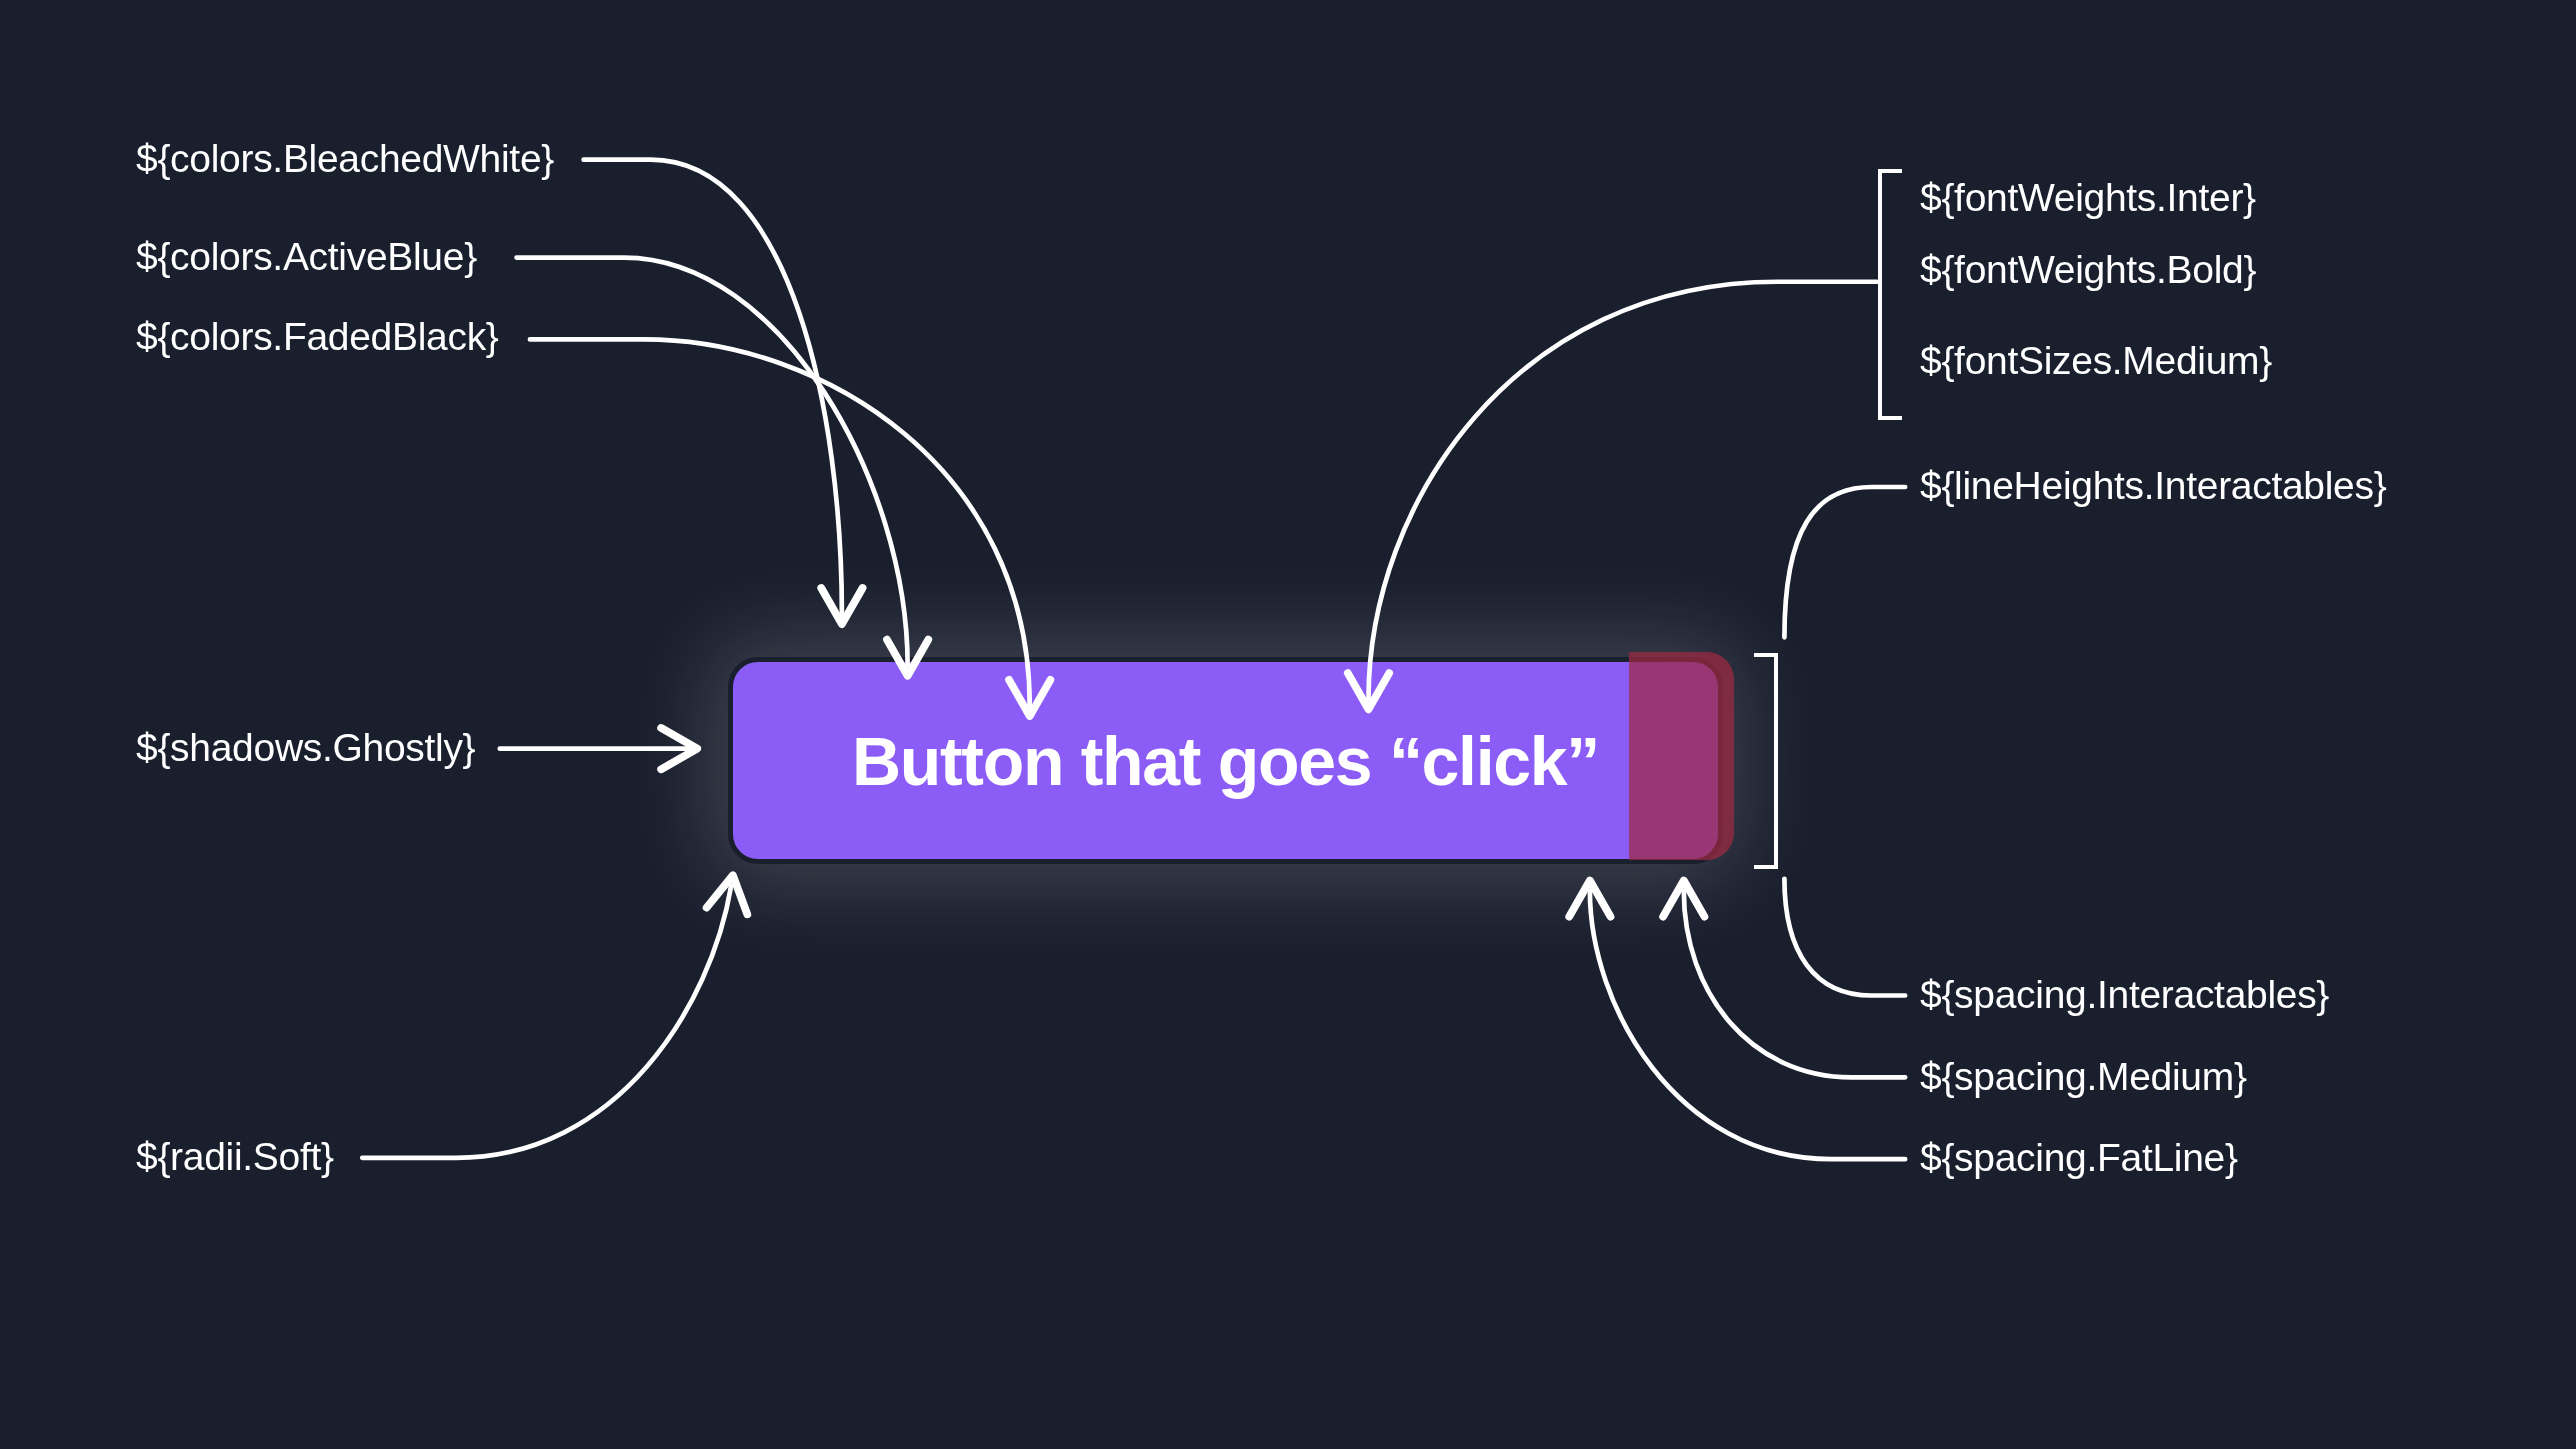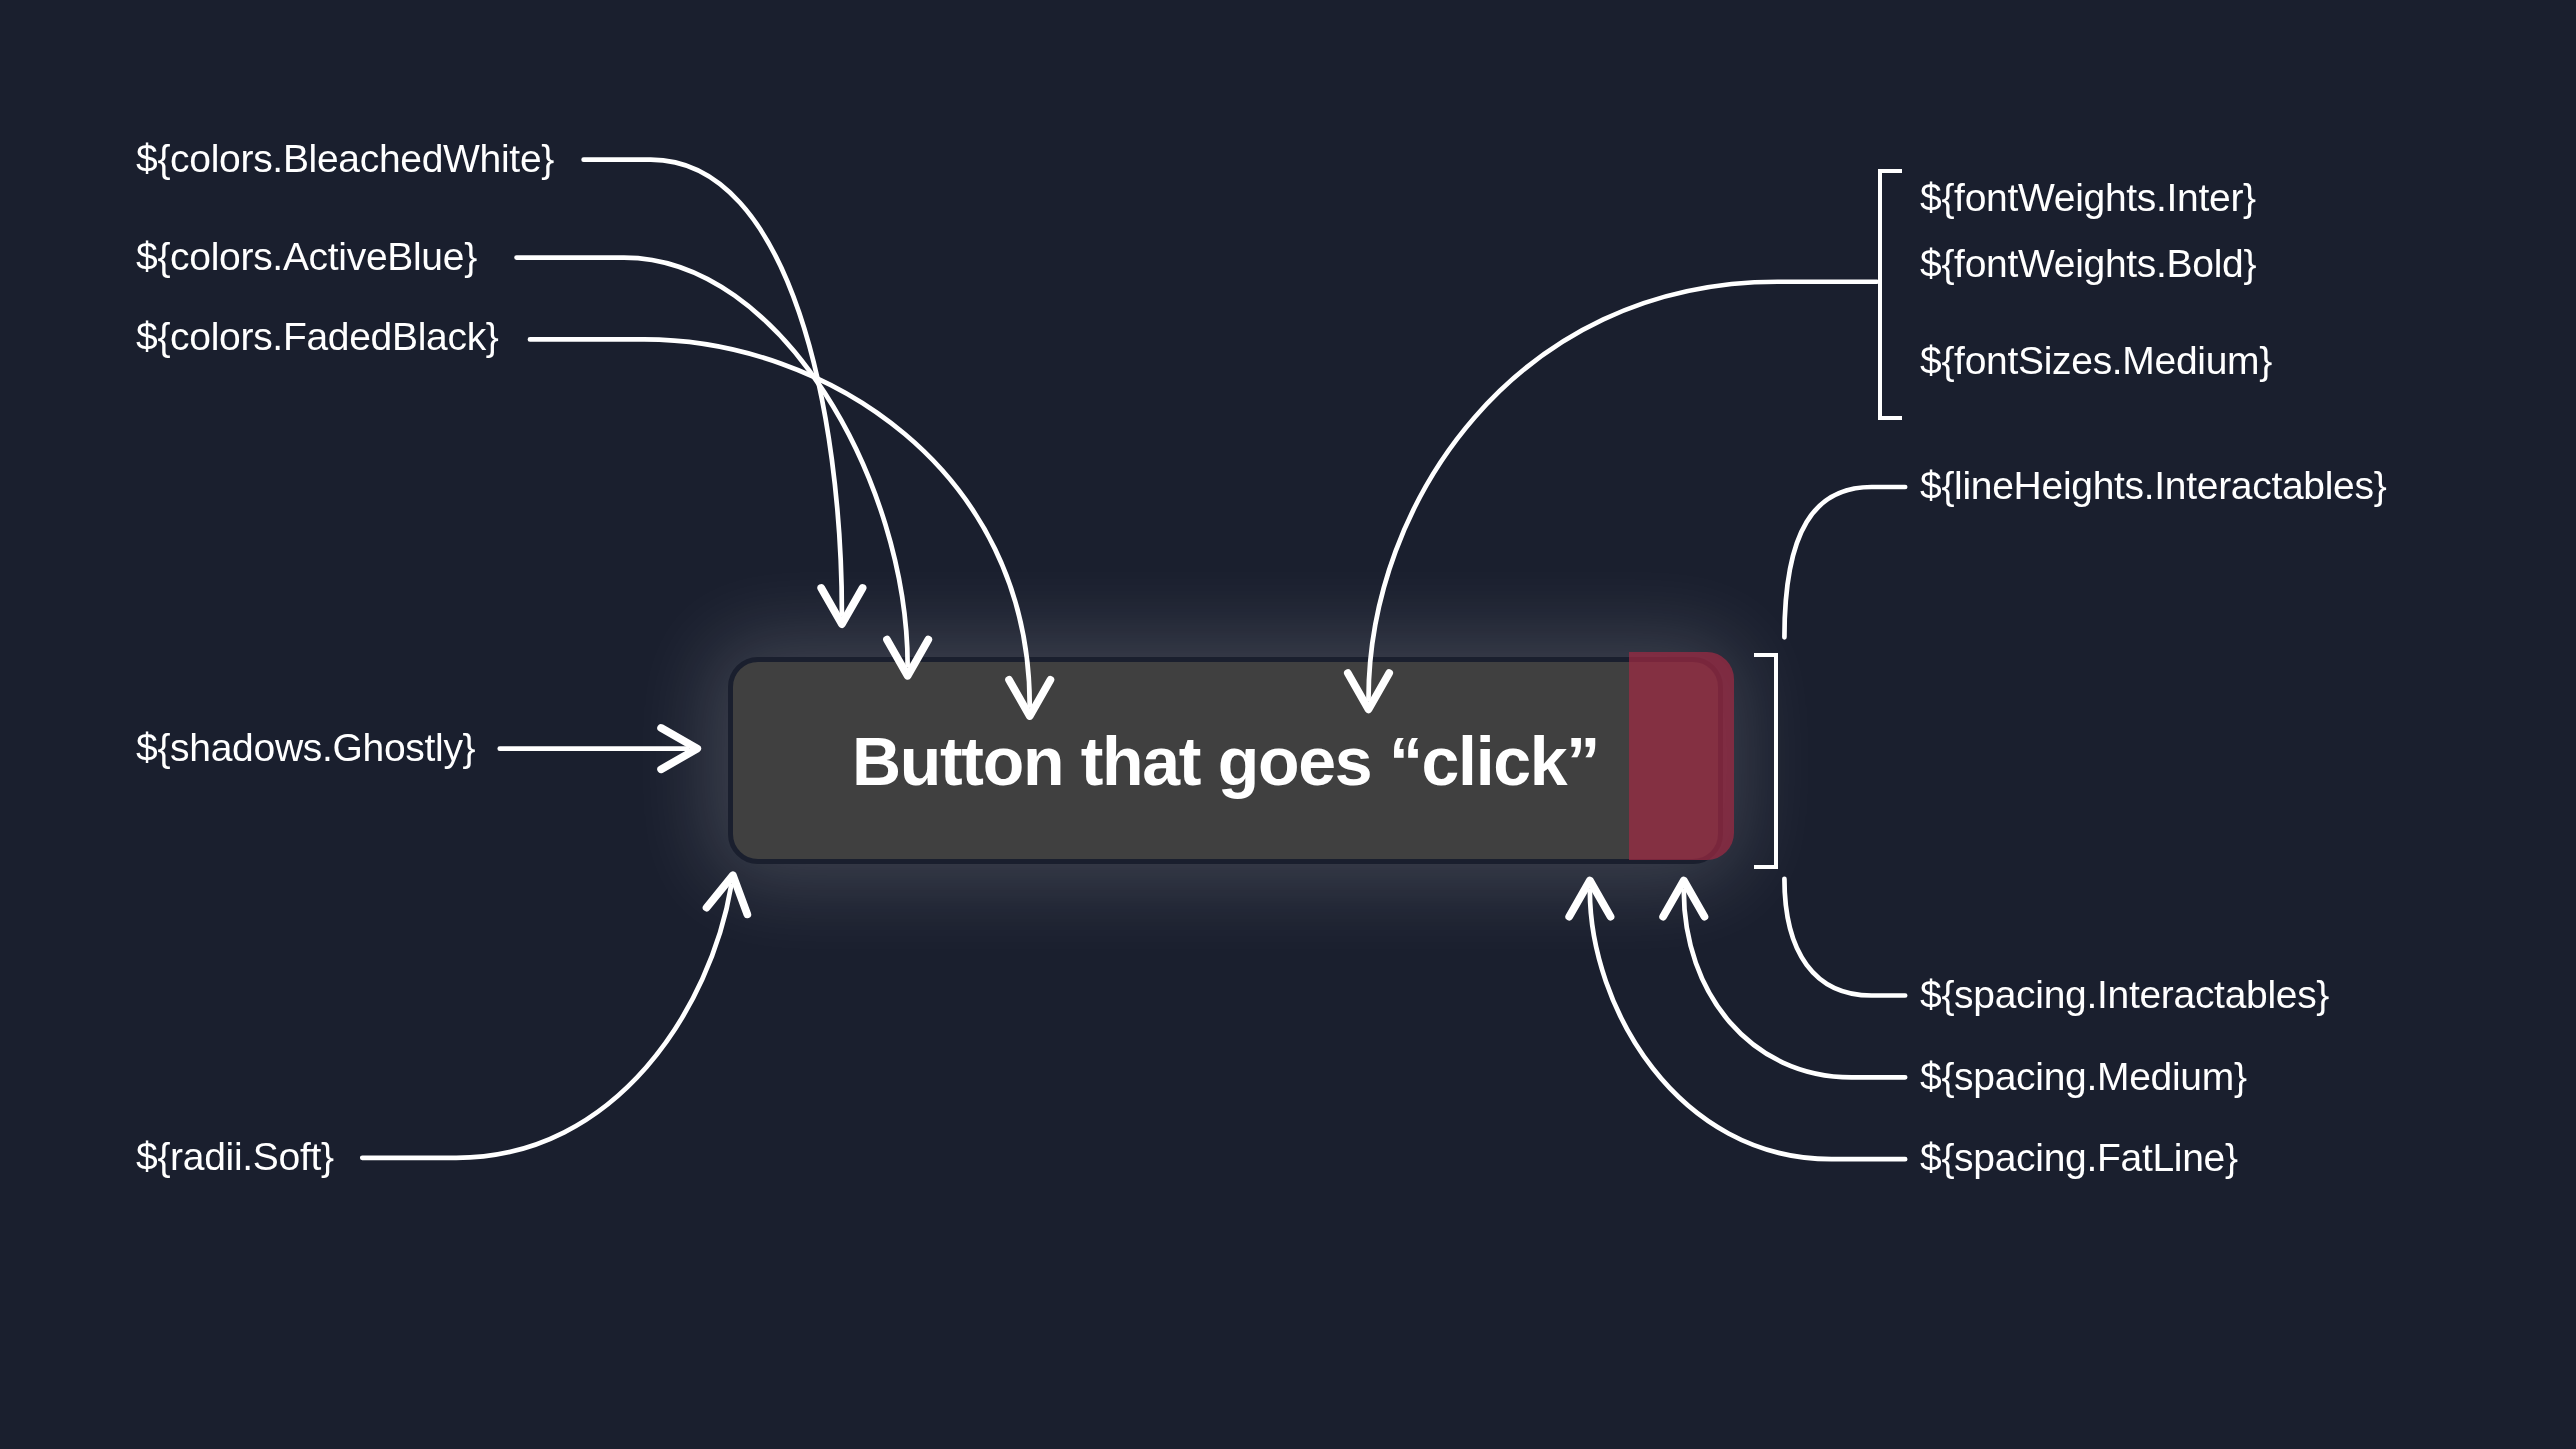--- a/index.html
+++ b/index.html
@@ -27,21 +27,21 @@
     white-space: nowrap;
     letter-spacing: -0.3px;
   }
   .button-wrap {
     position: absolute;
     left: 728px;
     top: 657px;
     width: 995px;
     height: 207px;
     border-radius: 30px;
-    background: #404040;
+    background: #8b5cf6;
     border: 5.4px solid #1a1f2e;
     box-shadow: 0 0 81px 20px rgba(255,255,255,0.16);
     display: flex;
     align-items: center;
     justify-content: center;
     box-sizing: border-box;
   }
   .button-text {
     color: #fff;
     font-size: 68px;
@@ -85,21 +85,21 @@
 
 <div class="canvas">
 
   <div class="label" style="left:136px; top:137px;">${colors.BleachedWhite}</div>
   <div class="label" style="left:136px; top:235px;">${colors.ActiveBlue}</div>
   <div class="label" style="left:136px; top:315px;">${colors.FadedBlack}</div>
   <div class="label" style="left:136px; top:726px;">${shadows.Ghostly}</div>
   <div class="label" style="left:136px; top:1135px;">${radii.Soft}</div>
 
   <div class="label" style="left:1920px; top:176px;">${fontWeights.Inter}</div>
-  <div class="label" style="left:1920px; top:242px;text-align:right;">${fontWeights.Bold}</div>
+  <div class="label" style="left:1920px; top:248px;text-align:right;">${fontWeights.Bold}</div>
   <div class="label" style="left:1920px; top:339px;">${fontSizes.Medium}</div>
 
   <div class="label" style="left:1920px; top:464px;">${lineHeights.Interactables}</div>
 
   <div class="label" style="left:1920px; top:973px;">${spacing.Interactables}</div>
   <div class="label" style="left:1920px; top:1055px;">${spacing.Medium}</div>
   <div class="label" style="left:1920px; top:1136px;">${spacing.FatLine}</div>
 
   <div class="button-wrap">
     <span class="button-text">Button that goes “click”</span>

